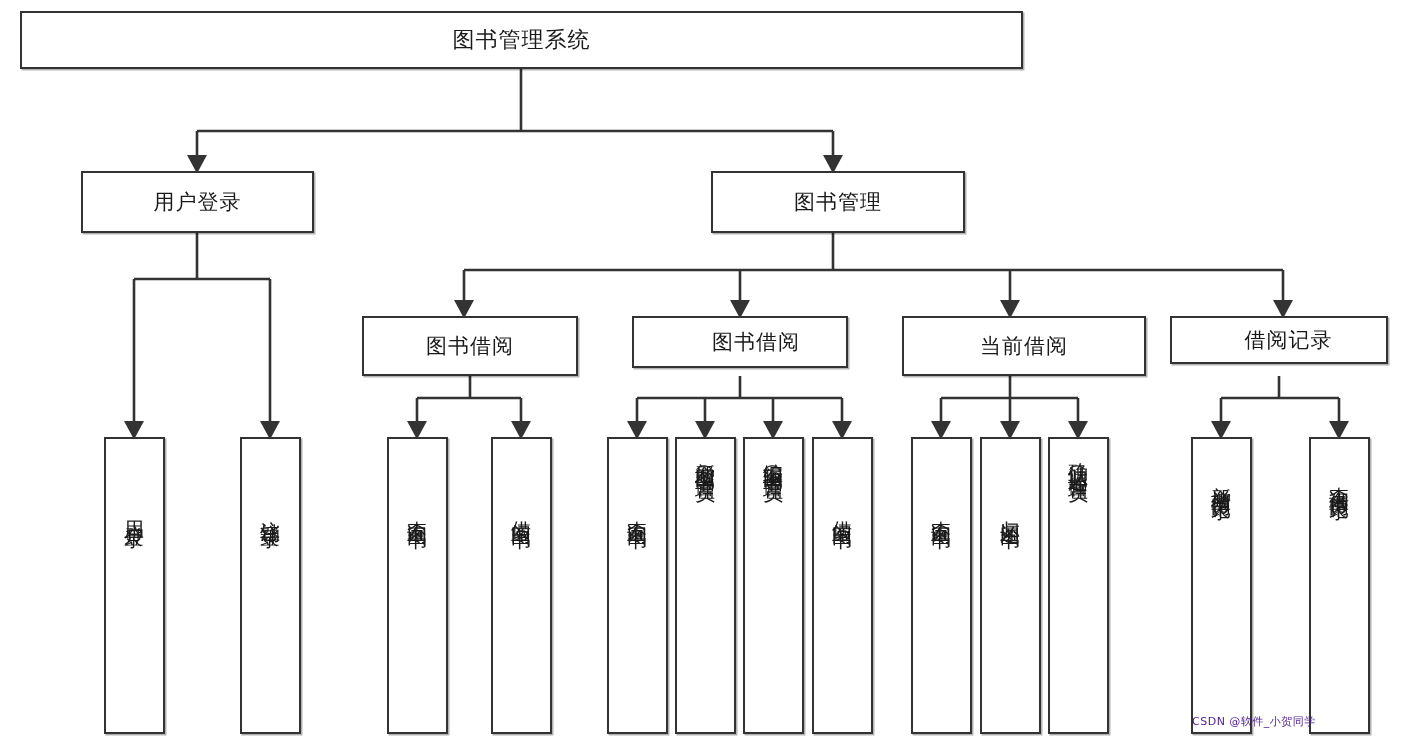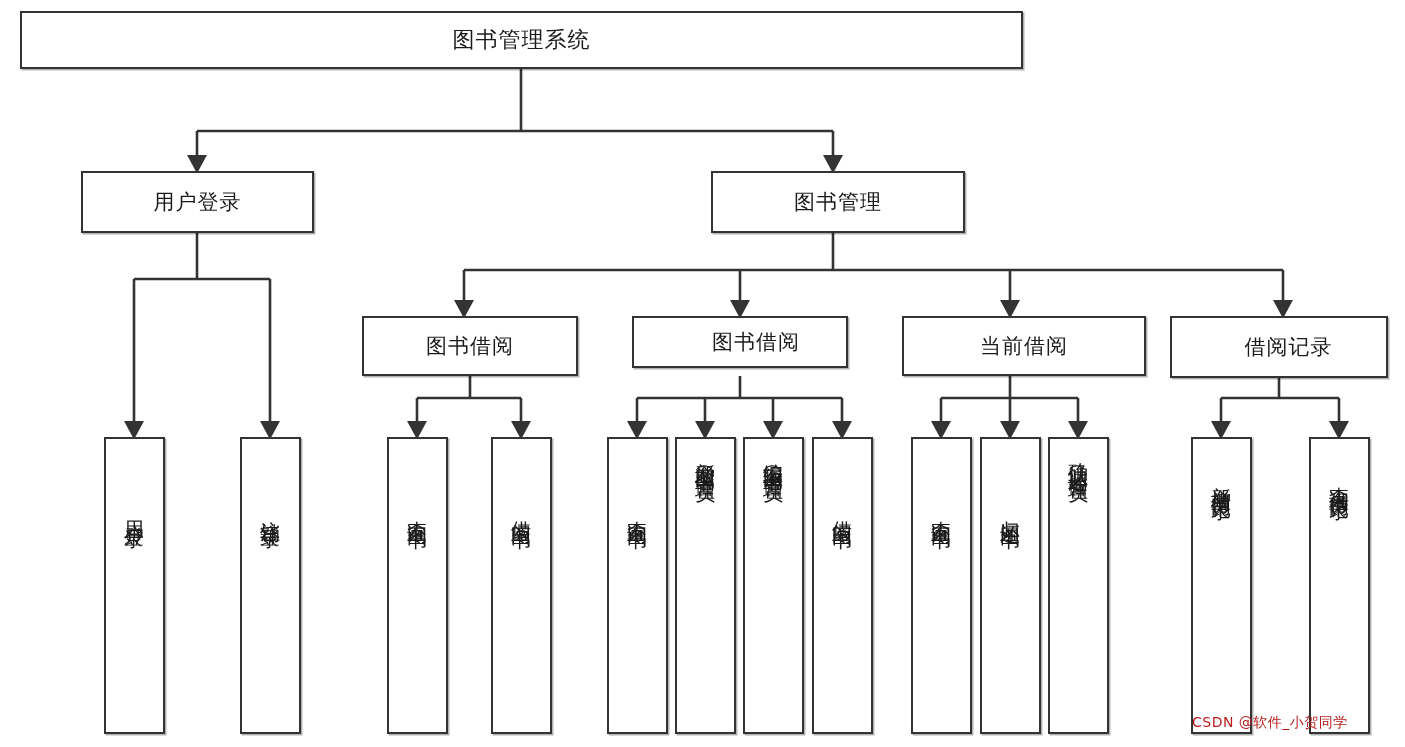--- a/index.html
+++ b/index.html
@@ -60,22 +60,22 @@
     writing-mode: vertical-rl;
     text-orientation: upright;
     font-size: 20px;
     letter-spacing: 3px;
     line-height: 1;
     white-space: nowrap;
   }
   
   #watermark {
     position: absolute;
-    font-size: 14px;
-    color: #b91c1c;
+    font-size: 11px;
+    color: #4c1d95;
     letter-spacing: 0.5px;
     white-space: nowrap;
     z-index: 6;
     user-select: none;
   }
 </style>
 </head>
 <body>
 
 <div id="diagram-canvas">
@@ -147,21 +147,21 @@
   </div>
 
   <div class="node" style="left:632px; top:316px; width:216px; height:52px;padding-left:32px;">
     <span class="node-label">图书借阅</span>
   </div>
 
   <div class="node" style="left:902px; top:316px; width:244px; height:60px;">
     <span class="node-label">当前借阅</span>
   </div>
 
-  <div class="node" style="left:1170px; top:316px; width:218px; height:62px;padding-left:19px;">
+  <div class="node" style="left:1170px; top:316px; width:218px; height:48px;padding-left:19px;">
     <span class="node-label">借阅记录</span>
   </div>
 
   <div class="node vertical" style="left:104px; top:437px; width:61px; height:297px; padding-top:66px;">
     <span class="node-label">用户登录</span>
   </div>
 
   <div class="node vertical" style="left:240px; top:437px; width:61px; height:297px; padding-top:66px;">
     <span class="node-label">注销登录</span>
   </div>

